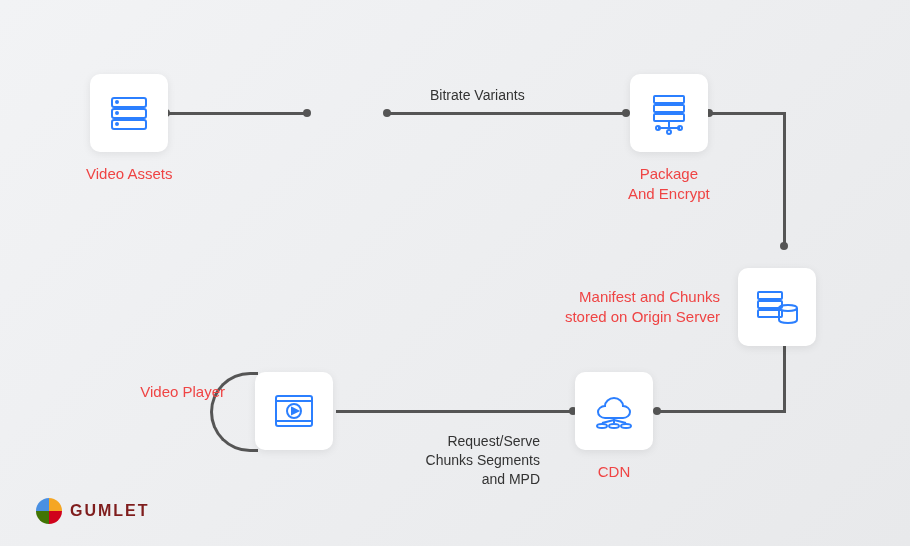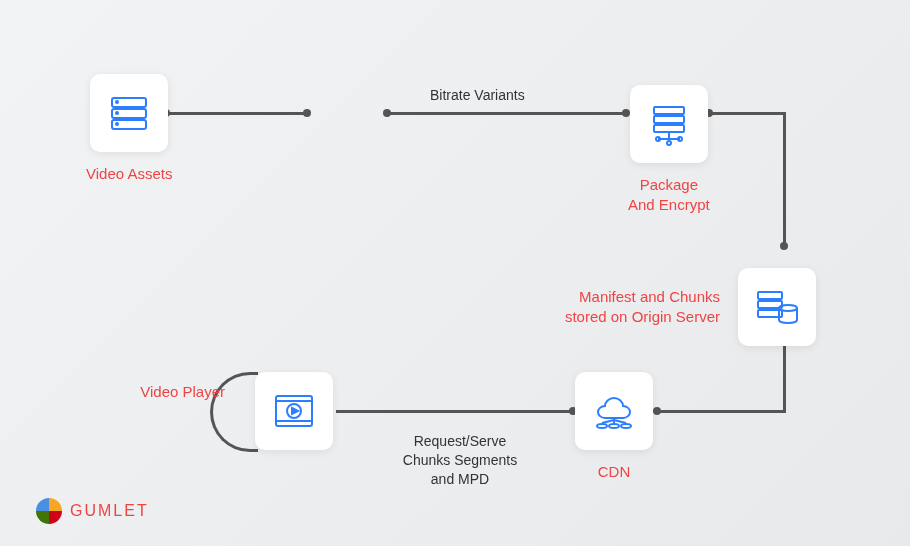--- a/index.html
+++ b/index.html
@@ -2,27 +2,27 @@
 <html><head>
 <meta charset="utf-8">
 <style>
 *{margin:0;padding:0;box-sizing:border-box}
 body{width:910px;height:546px;background:linear-gradient(135deg,#f2f3f5 0%,#e8e9eb 100%);font-family:-apple-system,Arial,sans-serif;color:#3a3a3a;position:relative;overflow:hidden}
 .canvas{position:absolute;inset:0}
 .node{position:absolute;text-align:center}
 .card{width:78px;height:78px;background:#fff;border-radius:10px;box-shadow:0 2px 8px rgba(0,0,0,0.08);display:flex;align-items:center;justify-content:center;margin:0 auto}
 .label{margin-top:12px;font-size:15px;color:#ef4444;line-height:1.35}
 .label.left{text-align:right;margin-top:0}
-.edge-label{position:absolute;font-size:14px;color:#333;text-align:center;line-height:1.35}
+.edge-label{position:absolute;font-size:14px;color:#333;text-align:right;line-height:1.35}
 .line{position:absolute;background:#555}
 .dot{position:absolute;width:8px;height:8px;background:#555;border-radius:50%}
 .curve{position:absolute;border:3px solid #555;border-radius:40px 0 0 40px;border-right:none;background:transparent}
 .logo{position:absolute;left:36px;bottom:22px;display:flex;align-items:center;gap:8px}
 .logo-mark{width:26px;height:26px;border-radius:50%;background:conic-gradient(#f5a623 0 90deg,#d0021b 90deg 180deg,#417505 180deg 270deg,#4a90e2 270deg 360deg)}
-.logo-text{font-weight:400;letter-spacing:2px;font-size:16px;color:#ef4444}
+.logo-text{font-weight:700;letter-spacing:2px;font-size:16px;color:#7f1d1d}
 svg{width:50px;height:50px}
 </style>
 </head>
 <body>
 
 <div class="canvas">
 
 <div class="line" style="left:165px;top:112px;width:142px;height:3px"></div>
 <div class="dot" style="left:162px;top:109px"></div>
 <div class="dot" style="left:303px;top:109px"></div>
@@ -61,21 +61,21 @@
           <rect x="8" y="32" width="34" height="9" rx="2"></rect>
           <circle cx="13" cy="14" r="1" fill="#2b7fff"></circle>
           <circle cx="13" cy="25" r="1" fill="#2b7fff"></circle>
           <circle cx="13" cy="36" r="1" fill="#2b7fff"></circle>
         </svg>
   </div>
   <div class="label">Video Assets</div>
 </div>
 
 
-<div class="node" style="left:628px;top:85px">
+<div class="node" style="left:628px;top:74px">
   <div class="card">
     <svg viewBox="0 0 50 50" fill="none" stroke="#2b7fff" stroke-width="2">
           <rect x="10" y="8" width="30" height="7" rx="1"></rect>
           <rect x="10" y="17" width="30" height="7" rx="1"></rect>
           <rect x="10" y="26" width="30" height="7" rx="1"></rect>
           <line x1="25" y1="33" x2="25" y2="40"></line>
           <line x1="14" y1="40" x2="36" y2="40"></line>
           <circle cx="14" cy="40" r="2"></circle>
           <circle cx="36" cy="40" r="2"></circle>
           <circle cx="25" cy="44" r="2"></circle>

